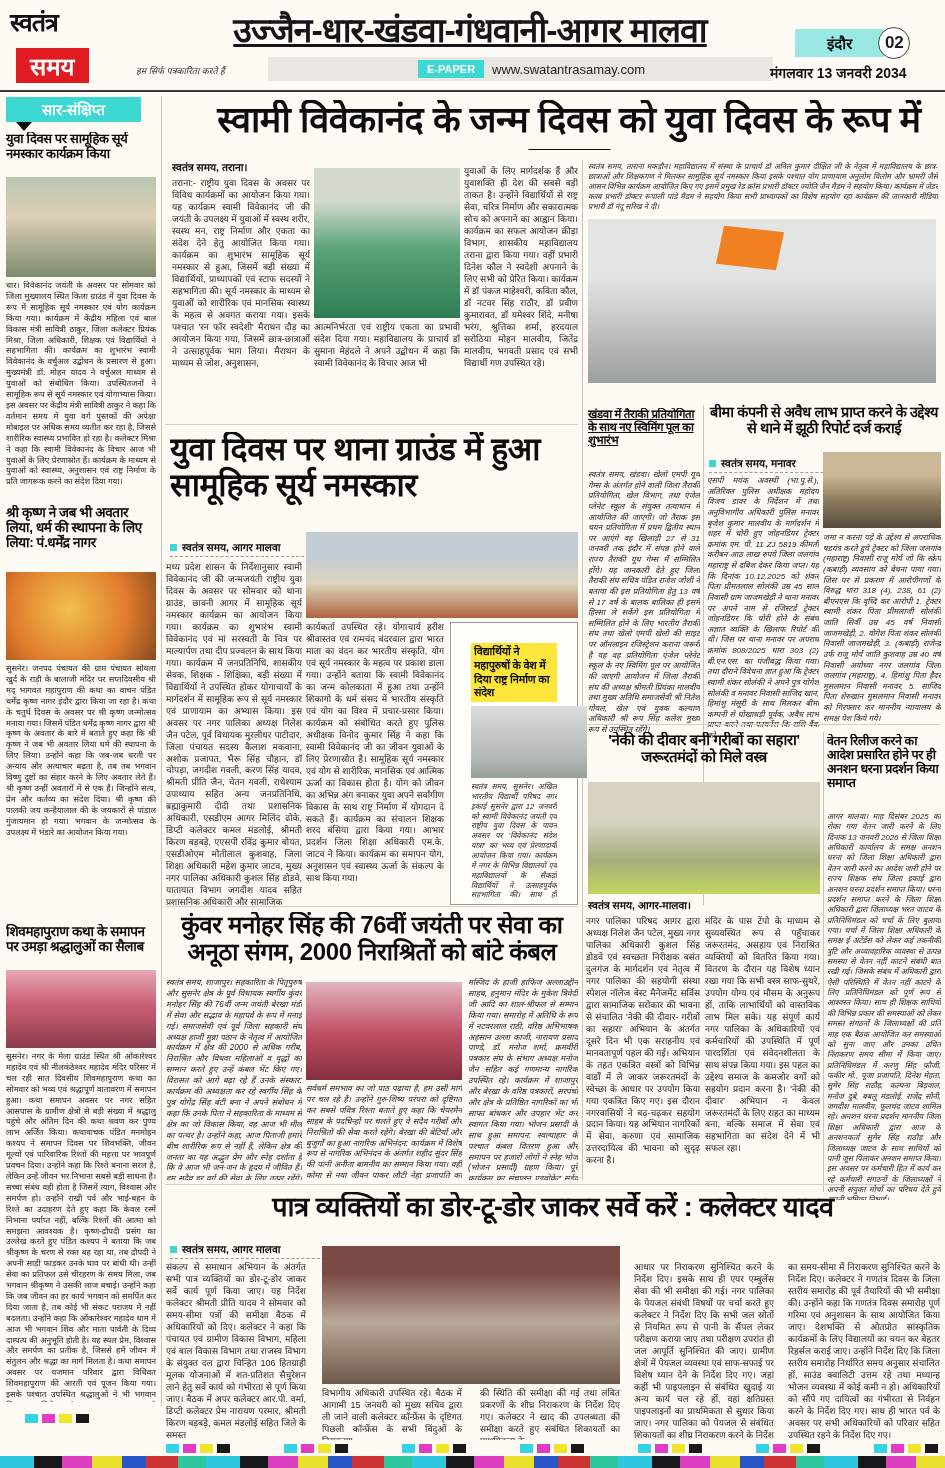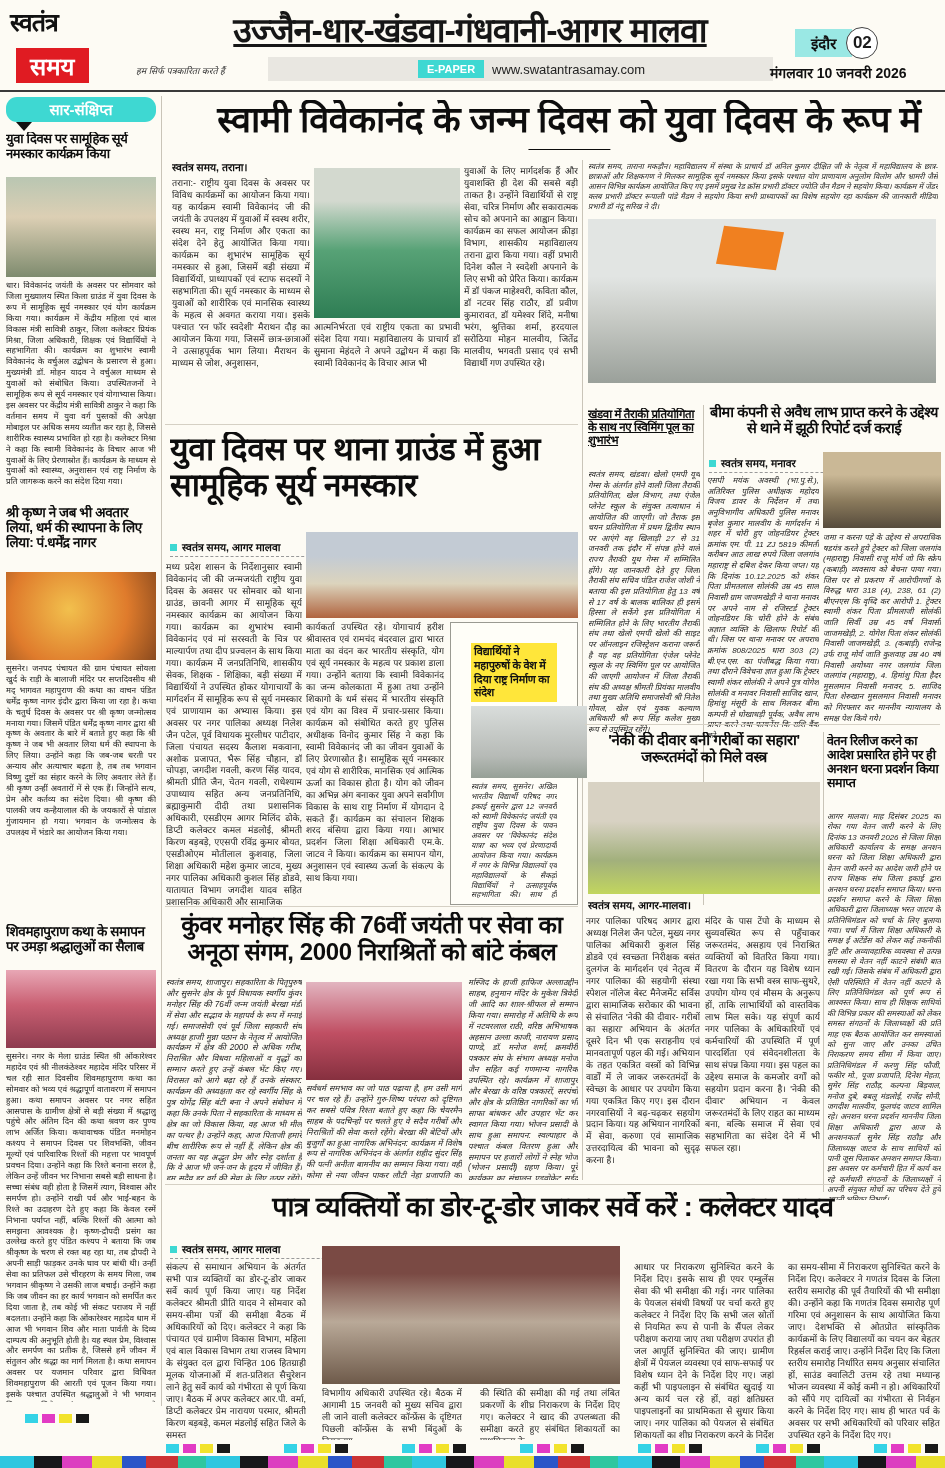--- a/index.html
+++ b/index.html
@@ -6,34 +6,34 @@
   .page{position:relative;width:945px;height:1468px;background:#fdfbf4;margin:0 auto;overflow:hidden;color:#1a1a1a;}
   
   .logo-top{position:absolute;left:10px;top:4px;width:120px;font-size:25px;font-weight:800;color:#111;letter-spacing:-1px;}
   .logo-bottom{position:absolute;left:16px;top:48px;background:#e01b22;color:#fff;font-size:24px;font-weight:800;padding:1px 14px;}
   .region{position:absolute;left:150px;top:6px;width:640px;text-align:center;font-size:34px;font-weight:800;color:#161616;letter-spacing:-1px;text-decoration:underline;}
   .tagline{position:absolute;left:136px;top:64px;width:130px;font-size:9px;font-style:italic;color:#333;}
   .webbar{position:absolute;left:268px;top:57px;width:505px;height:24px;background:#e9e7e1;display:flex;align-items:center;gap:8px;padding-left:150px;box-sizing:border-box;}
   .epaper{background:#3ed8d2;color:#fff;font-weight:bold;font-size:11px;padding:3px 9px;}
   .website{font-size:13px;color:#222;}
   .edition-badge{position:absolute;left:795px;top:27px;display:flex;align-items:center;}
-  .ed-name{background:#9ae8e4;color:#111;font-size:15px;font-weight:800;padding:4px 16px;}
+  .ed-name{background:#9ae8e4;color:#111;font-size:15px;font-weight:800;padding:4px 32px;}
   .ed-page{width:30px;height:30px;border-radius:50%;background:#fff;border:1px solid #444;font-size:17px;font-weight:800;display:flex;align-items:center;justify-content:center;margin-left:-6px;}
   .dateline{position:absolute;left:770px;top:63px;width:170px;font-size:14px;font-weight:800;color:#111;}
   .mast-rule{position:absolute;left:0;top:90px;width:945px;height:2px;background:#3a3a3a;}
   
   .hl{position:absolute;font-weight:800;color:#0d0d0d;letter-spacing:-0.4px;line-height:1.12;overflow:hidden;}
   .t{position:absolute;overflow:hidden;text-align:justify;font-size:9px;line-height:1.33;color:#1d1d1d;}
   .byline{position:absolute;font-size:10.5px;font-weight:bold;color:#111;border-bottom:1px dashed #999;padding-bottom:2px;overflow:hidden;white-space:nowrap;}
   .bmark{display:inline-block;width:7px;height:7px;background:#3ed8d2;margin-right:5px;}
   .ph{position:absolute;overflow:hidden;}
   .vline{position:absolute;width:1px;background:#c9c4b8;}
   .hline{position:absolute;height:1px;background:#d5d0c4;}
   
-  .sb-title{position:absolute;left:6px;top:97px;width:150px;height:25px;background:#3ed8d2;color:#fff;font-size:15px;font-weight:800;text-align:center;line-height:25px;border-radius:11px;}
+  .sb-title{position:absolute;left:6px;top:97px;width:135px;height:25px;background:#3ed8d2;color:#fff;font-size:15px;font-weight:800;text-align:center;line-height:25px;}
   .sb-tri{position:absolute;left:16px;top:122px;width:0;height:0;border-left:8px solid transparent;border-right:8px solid transparent;border-top:9px solid #111;}
   
   .g-crowd1{background:linear-gradient(180deg,#b9c6b2,#dccfb4 40%,#7e8b6e);}
   .g-saint{background:radial-gradient(circle at 42% 42%,#f2c04d,#df7b2c 58%,#8a4a1e);}
   .g-crowdpink{background:linear-gradient(180deg,#e8a7b5,#c95f72 45%,#8e3b4e);}
   .g-greenmat{background:linear-gradient(180deg,#d3d9cf 0 22%,#57a276 55%,#2e7d54);}
   .g-street{background:linear-gradient(180deg,#e2e5e3 0 35%,#c8cbc6 60%,#9aa09a);}
   .g-yoga{background:linear-gradient(180deg,#c3cbd4 0 28%,#dcd4bd 60%,#b0643f);}
   .g-turban{background:linear-gradient(180deg,#d9dddb,#b6bab6 70%,#96a096);}
   .g-police{background:linear-gradient(180deg,#cab896 0 30%,#8a7a5c 65%,#564b3c);}
@@ -61,21 +61,21 @@
     <div class="region">उज्जैन-धार-खंडवा-गंधवानी-आगर मालवा</div>
     <div class="tagline">हम सिर्फ पत्रकारिता करते हैं</div>
     <div class="webbar">
       <span class="epaper">E-PAPER</span>
       <span class="website">www.swatantrasamay.com</span>
     </div>
     <div class="edition-badge">
       <span class="ed-name">इंदौर</span>
       <span class="ed-page">02</span>
     </div>
-    <div class="dateline">मंगलवार 10 जनवरी 2026</div>
+    <div class="dateline">मंगलवार 13 जनवरी 2034</div>
     <div class="mast-rule"></div>
   </header>
 
   <aside>
     <div class="sb-title">सार-संक्षिप्त</div>
     <div class="sb-tri"></div>
 
     <div class="hl" style="left:6px;top:132px;width:150px;height:42px;font-size:13px;">युवा दिवस पर सामूहिक सूर्य नमस्कार कार्यक्रम किया</div>
     <div class="ph g-crowd1" style="left:6px;top:177px;width:150px;height:100px;"></div>
     <div class="t" style="left:6px;top:281px;width:150px;height:220px;font-size:8.2px;">धार। विवेकानंद जयंती के अवसर पर सोमवार को जिला मुख्यालय स्थित किला ग्राउंड में युवा दिवस के रूप में सामूहिक सूर्य नमस्कार एवं योग कार्यक्रम किया गया। कार्यक्रम में केंद्रीय महिला एवं बाल विकास मंत्री सावित्री ठाकुर, जिला कलेक्टर प्रियंक मिश्रा, जिला अधिकारी, शिक्षक एवं विद्यार्थियों ने सहभागिता की। कार्यक्रम का शुभारंभ स्वामी विवेकानंद के वर्चुअल उद्बोधन के प्रसारण से हुआ। मुख्यमंत्री डॉ. मोहन यादव ने वर्चुअल माध्यम से युवाओं को संबोधित किया। उपस्थितजनों ने सामूहिक रूप से सूर्य नमस्कार एवं योगाभ्यास किया। इस अवसर पर केंद्रीय मंत्री सावित्री ठाकुर ने कहा कि वर्तमान समय में युवा वर्ग पुस्तकों की अपेक्षा मोबाइल पर अधिक समय व्यतीत कर रहा है, जिससे शारीरिक स्वास्थ्य प्रभावित हो रहा है। कलेक्टर मिश्रा ने कहा कि स्वामी विवेकानंद के विचार आज भी युवाओं के लिए प्रेरणास्रोत हैं। कार्यक्रम के माध्यम से युवाओं को स्वास्थ्य, अनुशासन एवं राष्ट्र निर्माण के प्रति जागरूक करने का संदेश दिया गया।</div>

